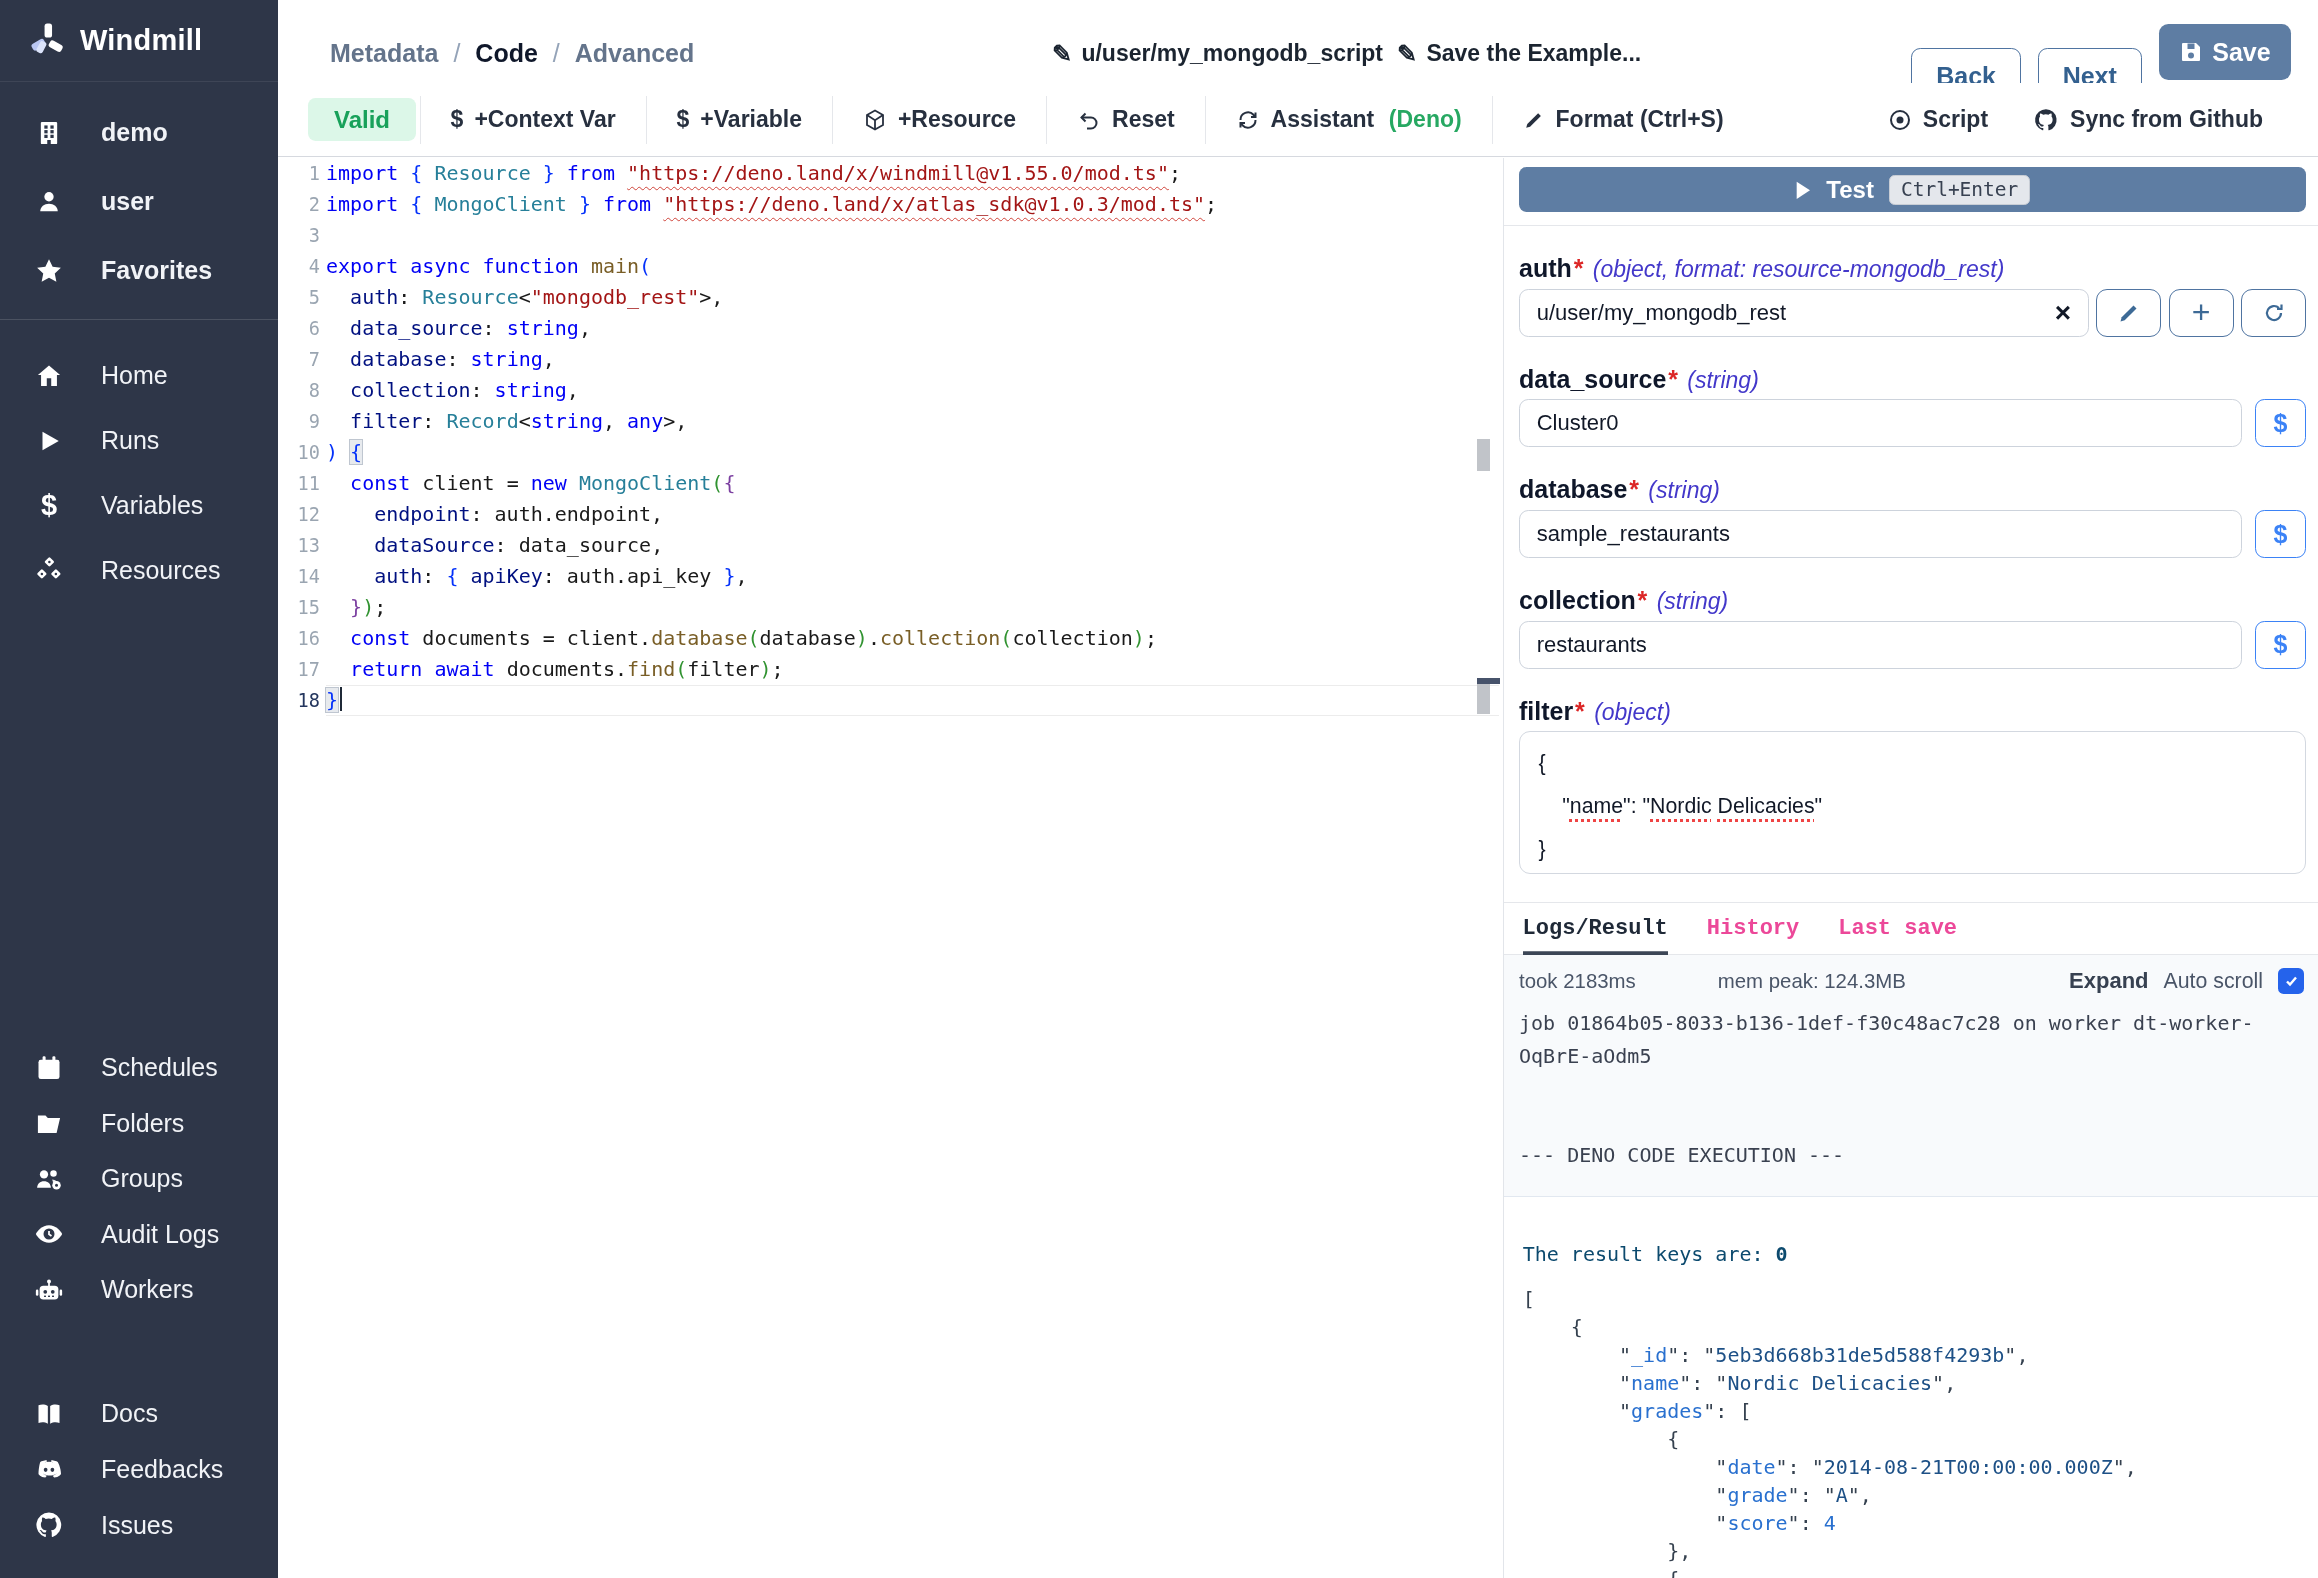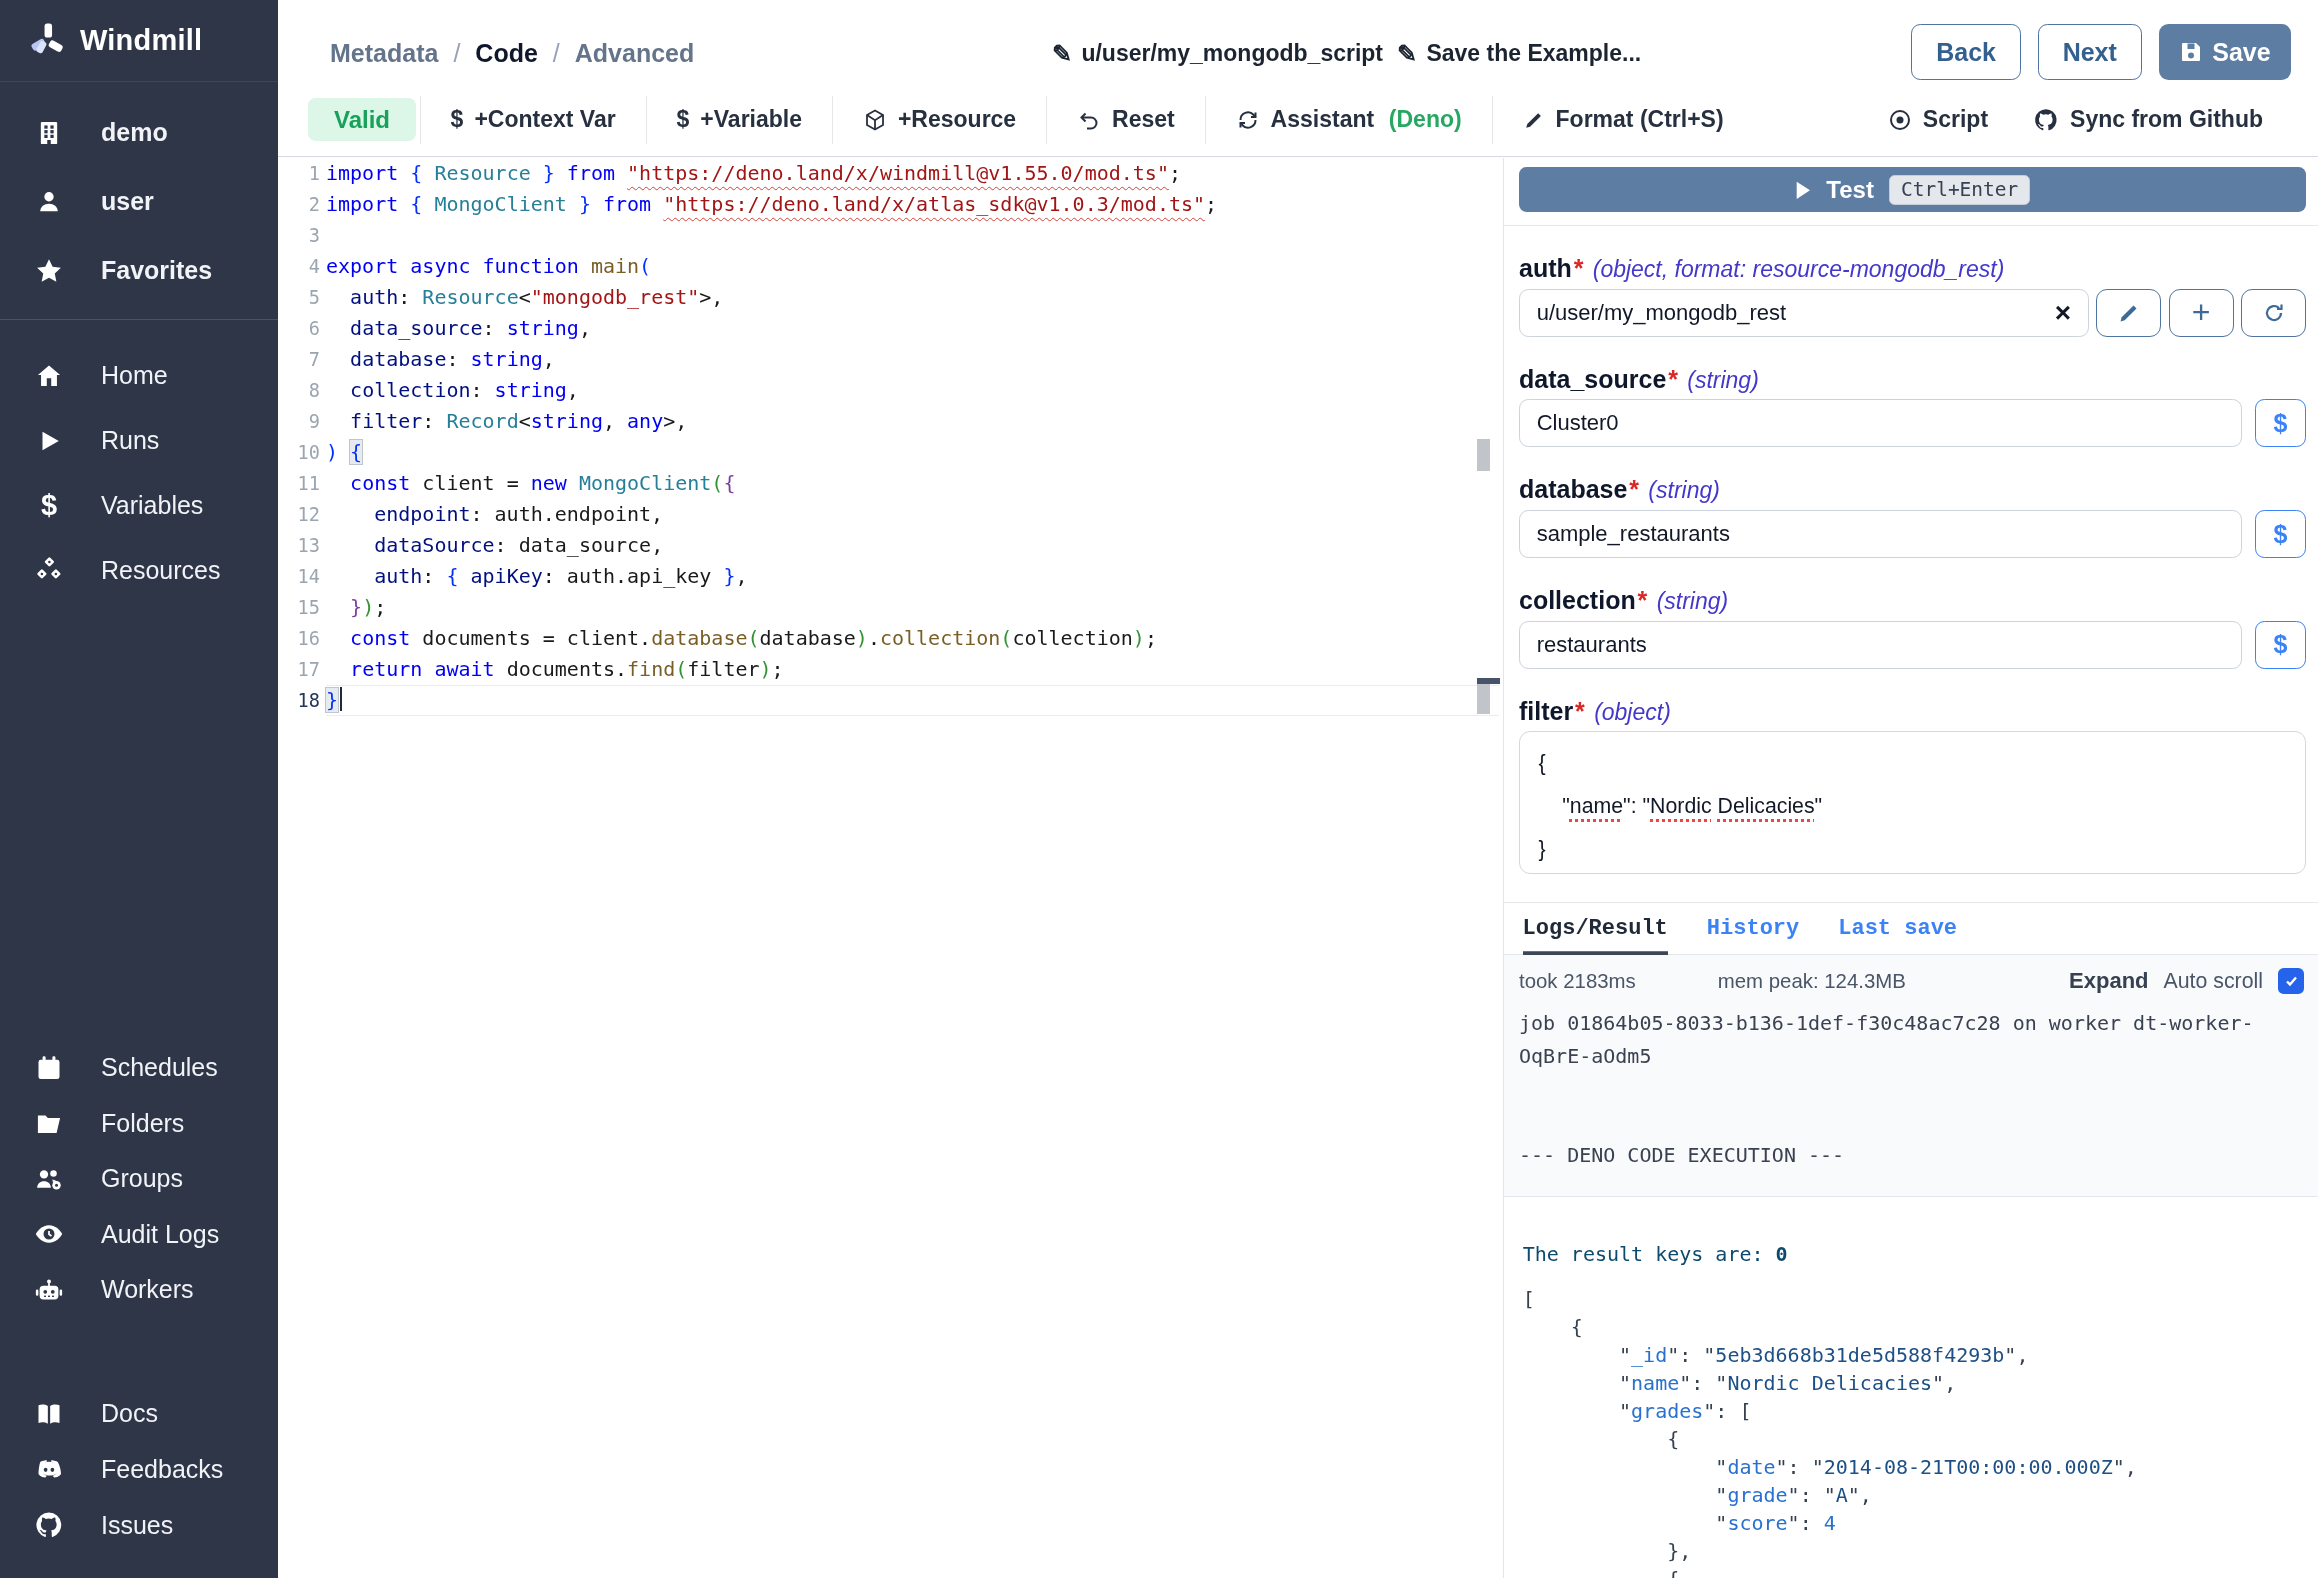--- a/index.html
+++ b/index.html
@@ -27,21 +27,21 @@
   .header { position:absolute; left:278px; top:12px; width:2041px; height:83px; background:#fff;
     border-bottom:0.9px solid #e7e9ee; }
   .breadcrumb { position:absolute; left:52px; top:0; height:83px; display:flex; align-items:center; gap:15px;
     font-size:25px; font-weight:600; }
   .bc-dim { color:#64748b; } .bc-active { color:#0f172a; font-weight:700; } .bc-slash { color:#94a3b8; font-weight:400; }
   .hgroup { position:absolute; top:0; height:83px; display:flex; align-items:center; gap:9.3px;
     font-size:23px; font-weight:700; color:#1b2430; }
   .pencil { font-size:24px; color:#1b2430; }
   .hbuttons { position:absolute; right:28px; top:12px; display:flex; gap:16.7px; }
   .btn-outline { height:56px; padding:0 24px; border:1.9px solid #4f74a1; border-radius:9.3px; background:#fff;
-    color:#33608f; font-size:25px; font-weight:700; display:flex; align-items:center; justify-content:center; cursor:pointer; }
+    color:#33608f; font-size:25px; font-weight:700; display:flex; align-items:center; justify-content:center; cursor:pointer;margin-top:24px; }
   .btn-solid { height:56px; padding:0 20.4px; border:none; border-radius:9.3px; background:#5e7da3;
     color:#fff; font-size:25px; font-weight:700; display:flex; align-items:center; gap:9.3px; cursor:pointer; }
 
   
   .toolbar { position:absolute; left:278px; top:83px; width:2041px; height:74px; background:#fff;
     border-bottom:0.9px solid #d6d9df; display:flex; align-items:center; padding:0 56px 0 30px; }
   .valid-pill { background:#dcf7e8; color:#18a15a; font-size:24px; font-weight:600; padding:7.4px 26px;
     border-radius:7.4px; margin-right:3.7px; }
   .tsep { width:0.9px; height:48px; background:#e5e7eb; }
   .titem { display:flex; align-items:center; gap:11px; padding:0 30px; height:48px; cursor:pointer;
@@ -94,21 +94,21 @@
     justify-content:center; cursor:pointer; flex:0 0 51px; }
   .miss { text-decoration:underline dotted #ef4444 2.8px; text-underline-offset:5.6px; }
   .filter-box { margin-top:5.6px; border:0.9px solid #d3d8e0; border-radius:11px; height:143px;
     padding:9.3px 18.6px; font-size:21.3px; color:#111827; }
   .fline { line-height:43px; white-space:pre-wrap; }
 
   
   .logs-top { border-top:0.9px solid #e5e7eb; margin:28px -13px 0 -15px; }
   .tabs { display:flex; gap:39px; padding:0 18.6px; height:52px; align-items:center; border-bottom:0.9px solid #e5e7eb;
     margin:0 -13px 0 -15px;font-family:Liberation Mono, monospace; }
-  .tab { font-size:22px; font-weight:600; color:#3b82f6; height:52px; display:flex; align-items:center; cursor:pointer; }
+  .tab { font-size:22px; font-weight:600; color:#ec4899; height:52px; display:flex; align-items:center; cursor:pointer; }
   .tab.active { color:#1f2937; box-shadow: inset 0 -3.7px 0 #3c4656; }
   .logzone { background:#f8fafc; margin:0 -13px 0 -15px; padding:13px 15px 24px 15px; }
   .stats { display:flex; align-items:center; font-size:20.4px; color:#4a5568; }
   .stat-mem { margin-left:82px; }
   .stats-right { margin-left:auto; display:flex; align-items:center; gap:15px; }
   .expand { font-weight:700; color:#374151; font-size:22px; cursor:pointer; }
   .autoscroll { color:#4a5568; font-size:21.3px; }
   .checkbox { width:26px; height:26px; background:#2563eb; border-radius:5.6px; display:flex; align-items:center;
     justify-content:center; cursor:pointer; }
   .loglines { margin-top:13px; font-family:"DejaVu Sans Mono", monospace; font-size:20px; color:#3a4150; }

